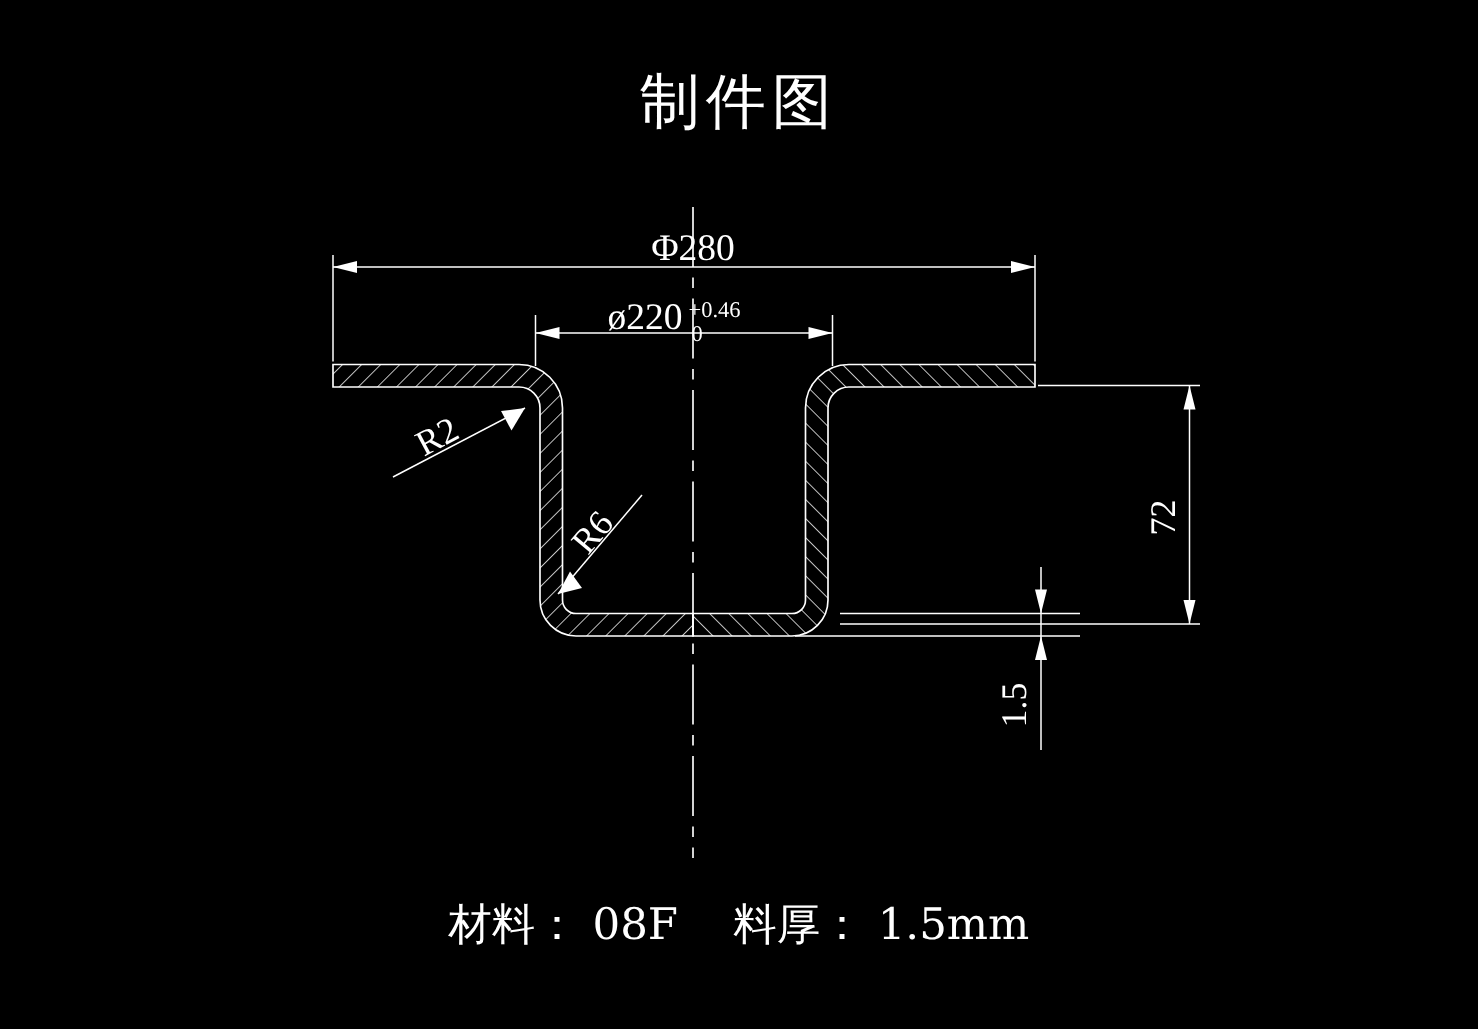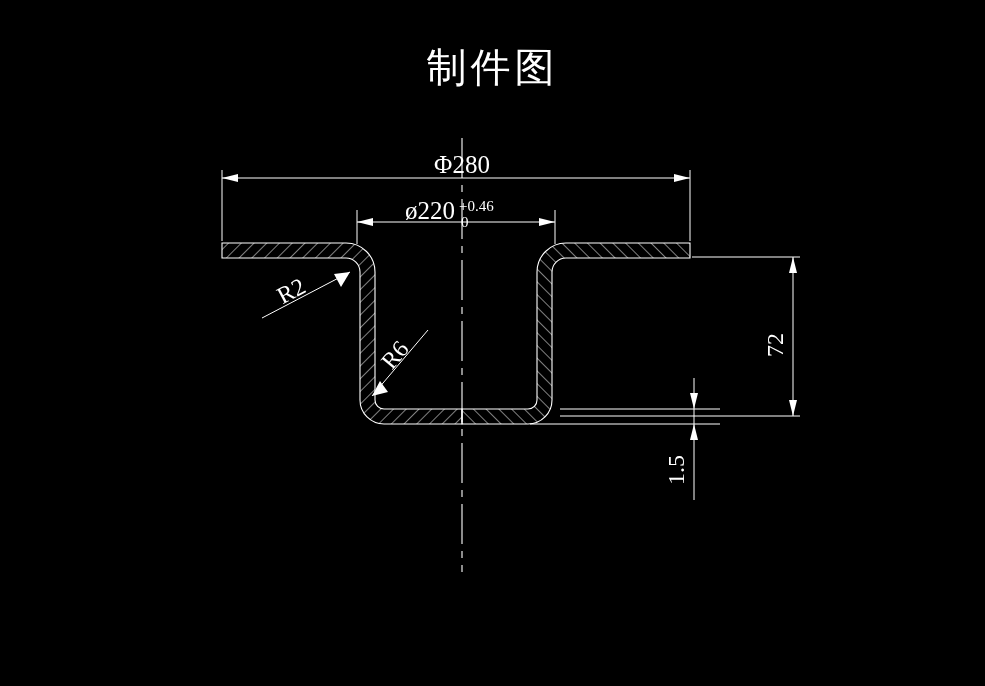--- a/index.html
+++ b/index.html
@@ -187,14 +187,15 @@
 
     <text class="dimtxt" x="684" y="470" font-size="24" text-anchor="middle" transform="rotate(-90 684 470)">1.5</text>
 
     <text class="dimtxt" x="295" y="298" font-size="24" text-anchor="middle" transform="rotate(-28 295 298)">R2</text>
 
     <text class="dimtxt" x="401" y="360" font-size="24" text-anchor="middle" transform="rotate(-50 401 360)">R6</text>
   </svg>
 
   <div class="title-text">制件图</div>
 
+  <div class="footer-text">材料： 08F    料厚： 1.5mm</div>
 
 </div>
 
 </body></html>

